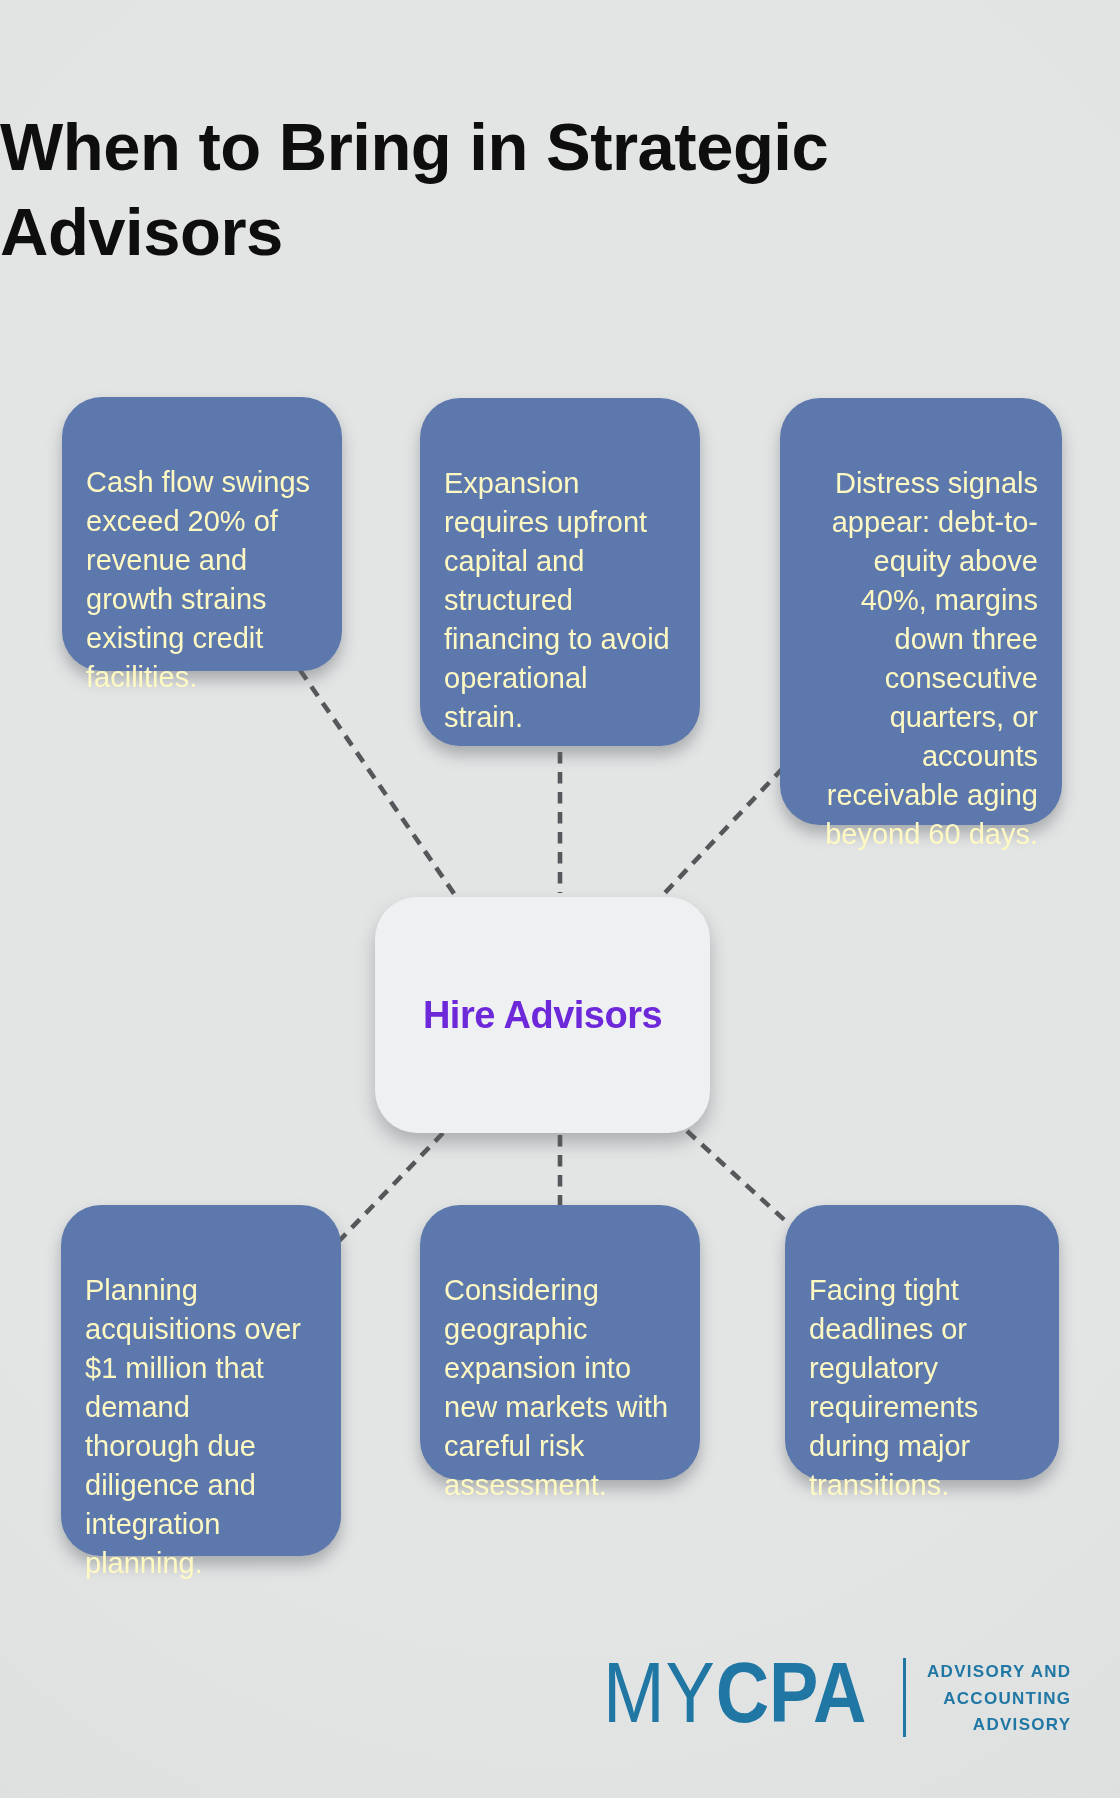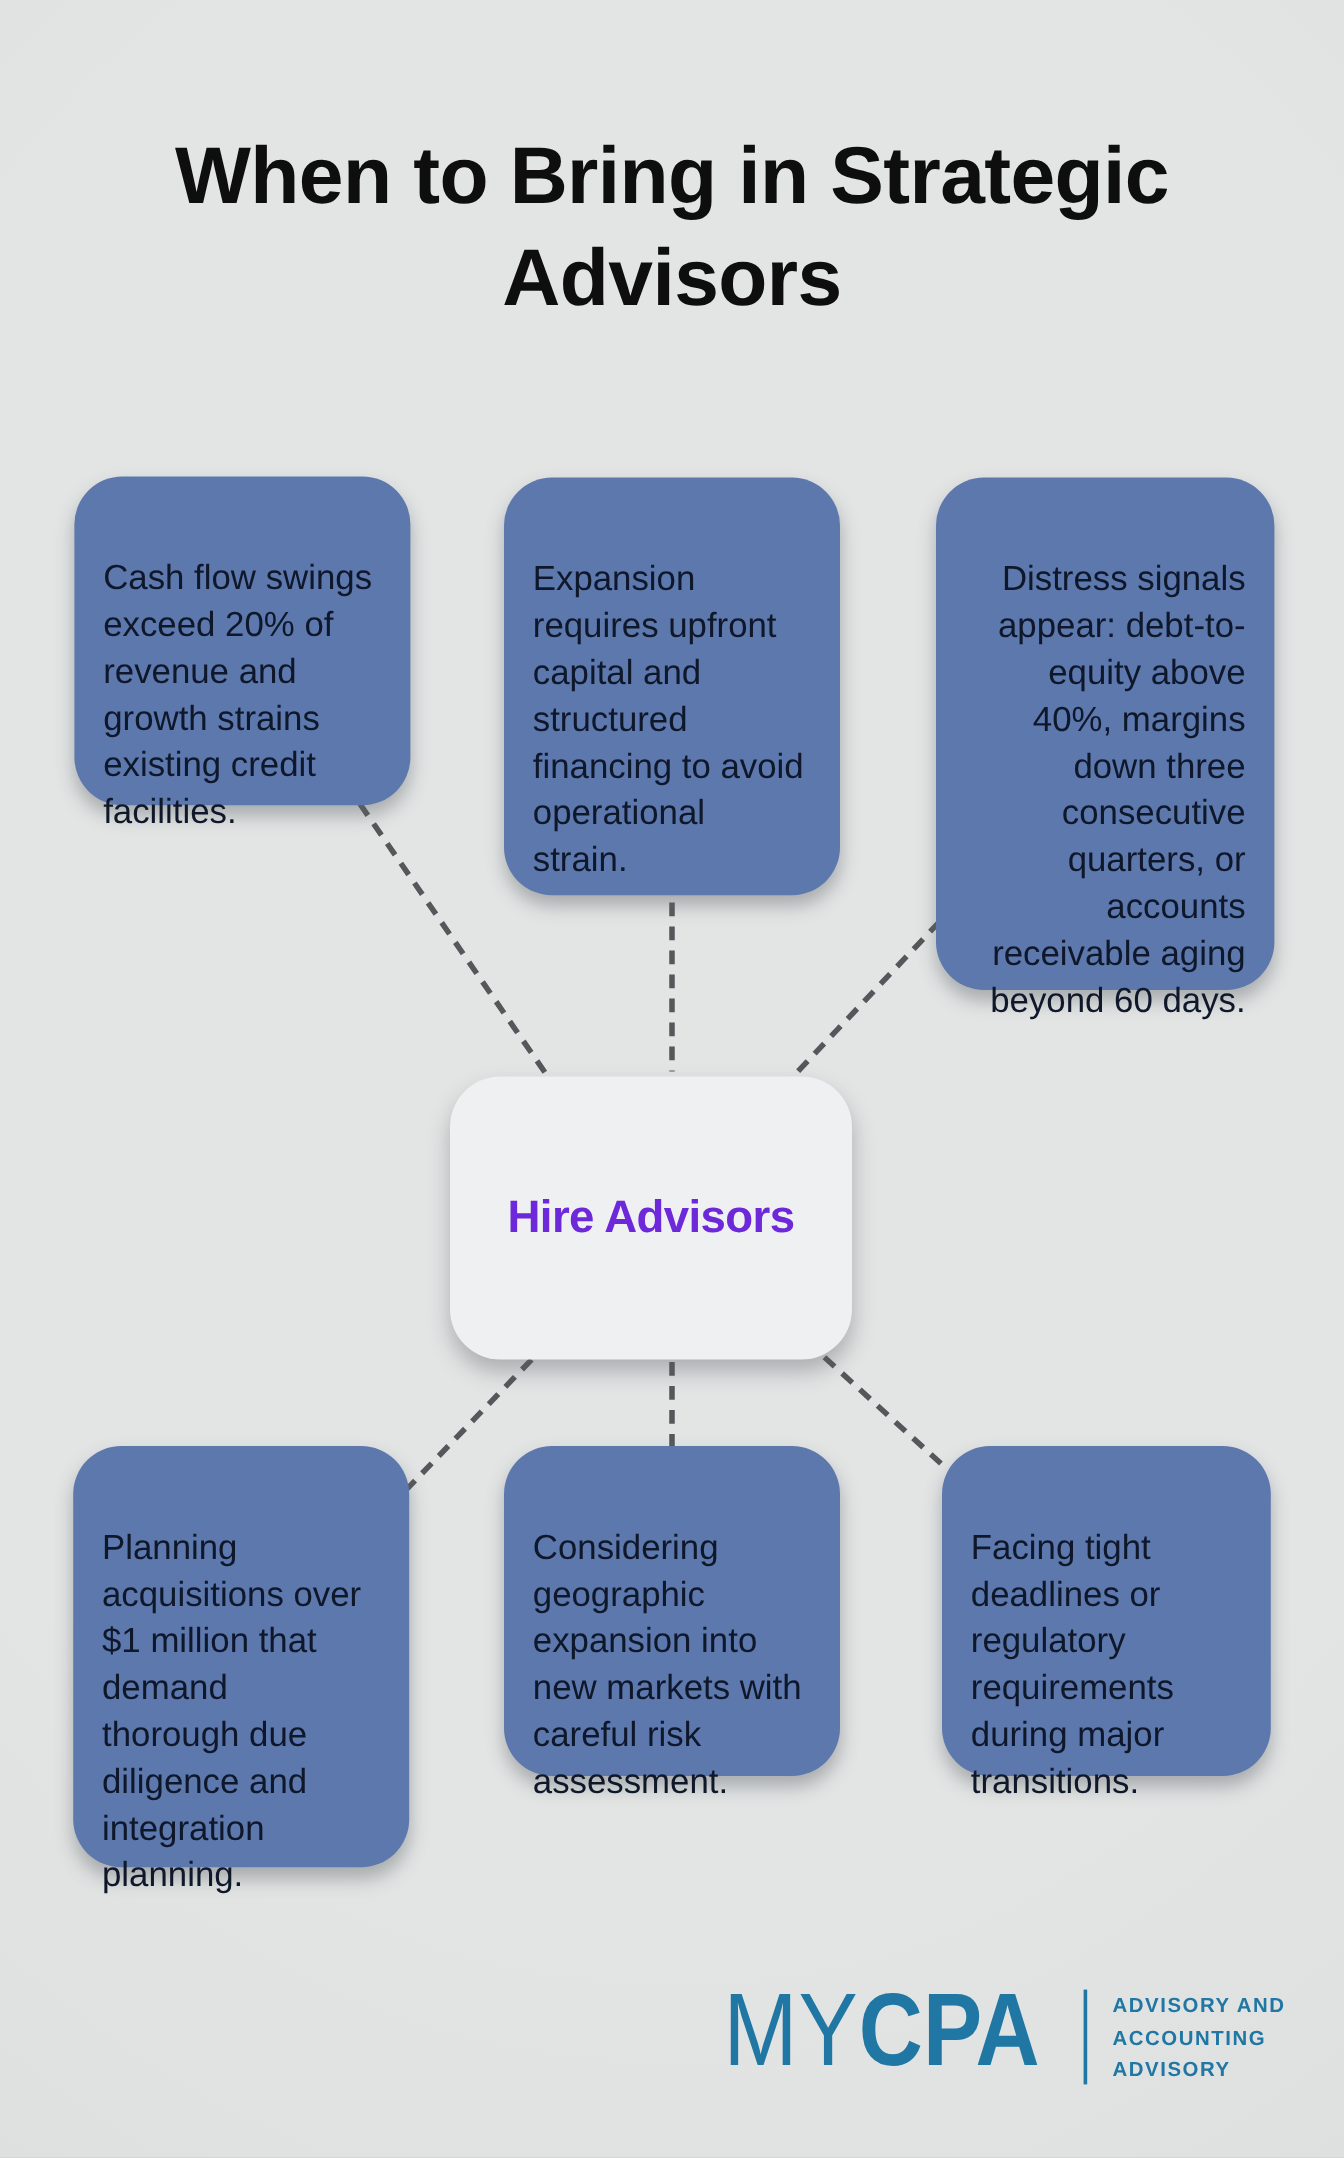--- a/index.html
+++ b/index.html
@@ -6,36 +6,35 @@
   .canvas{
     position:relative;
     width:1120px;height:1798px;
     margin:0 auto;
     overflow:hidden;
     background:radial-gradient(115% 85% at 50% 42%, #e3e5e5 55%, #dbdddd 100%);
     font-family:"Liberation Sans","DejaVu Sans",sans-serif;
   }
   .title{
     position:absolute;top:104px;left:0;width:100%;
-    text-align:center;
     font-size:67px;font-weight:700;line-height:85px;letter-spacing:-0.5px;
     color:#0e0e0f;
   }
   .title-inner{display:inline-block;max-width:900px;}
   .connectors{position:absolute;left:0;top:0;z-index:1;}
   .connector{
     stroke:#56575a;stroke-width:4.6;
     stroke-dasharray:11.5 8.5;stroke-linecap:butt;
     fill:none;
   }
   .card{
     position:absolute;z-index:2;
     background:#5d78ad;
     border-radius:40px;
-    color:#0f172a;
+    color:#fef9c3;
     font-size:29px;line-height:39px;
     padding:27px 24px 0 24px;
     box-sizing:border-box;
     white-space:pre-line;
     box-shadow:0 9px 15px rgba(98,101,106,0.45);
   }
   .card.top-left    {left:62px;  top:397px;  width:280px; height:274px;}
   .card.top-middle  {left:420px; top:398px;  width:280px; height:348px;}
   .card.top-right   {left:780px; top:398px;  width:282px; height:427px;text-align:right;}
   .card.bottom-left {left:61px;  top:1205px; width:280px; height:351px;}
@@ -59,21 +58,21 @@
   }
   .brand .thin{font-weight:300;letter-spacing:1px;}
   .brand .bold{font-weight:700;letter-spacing:0;}
   .logo-divider{
     position:absolute;left:903px;top:1658px;z-index:2;
     width:3px;height:79px;background:#2077a4;
   }
   .tagline{
     position:absolute;left:927px;top:1659px;z-index:2;
     font-size:17px;line-height:26.5px;font-weight:700;
-    letter-spacing:1.3px;color:#2077a4;
+    letter-spacing:1.3px;color:#2077a4;text-align:right;
   }
 </style>
 </head>
 <body>
 
 <div class="canvas">
 
   <div class="title">
     <span class="title-inner">When to Bring in Strategic Advisors</span>
   </div>

